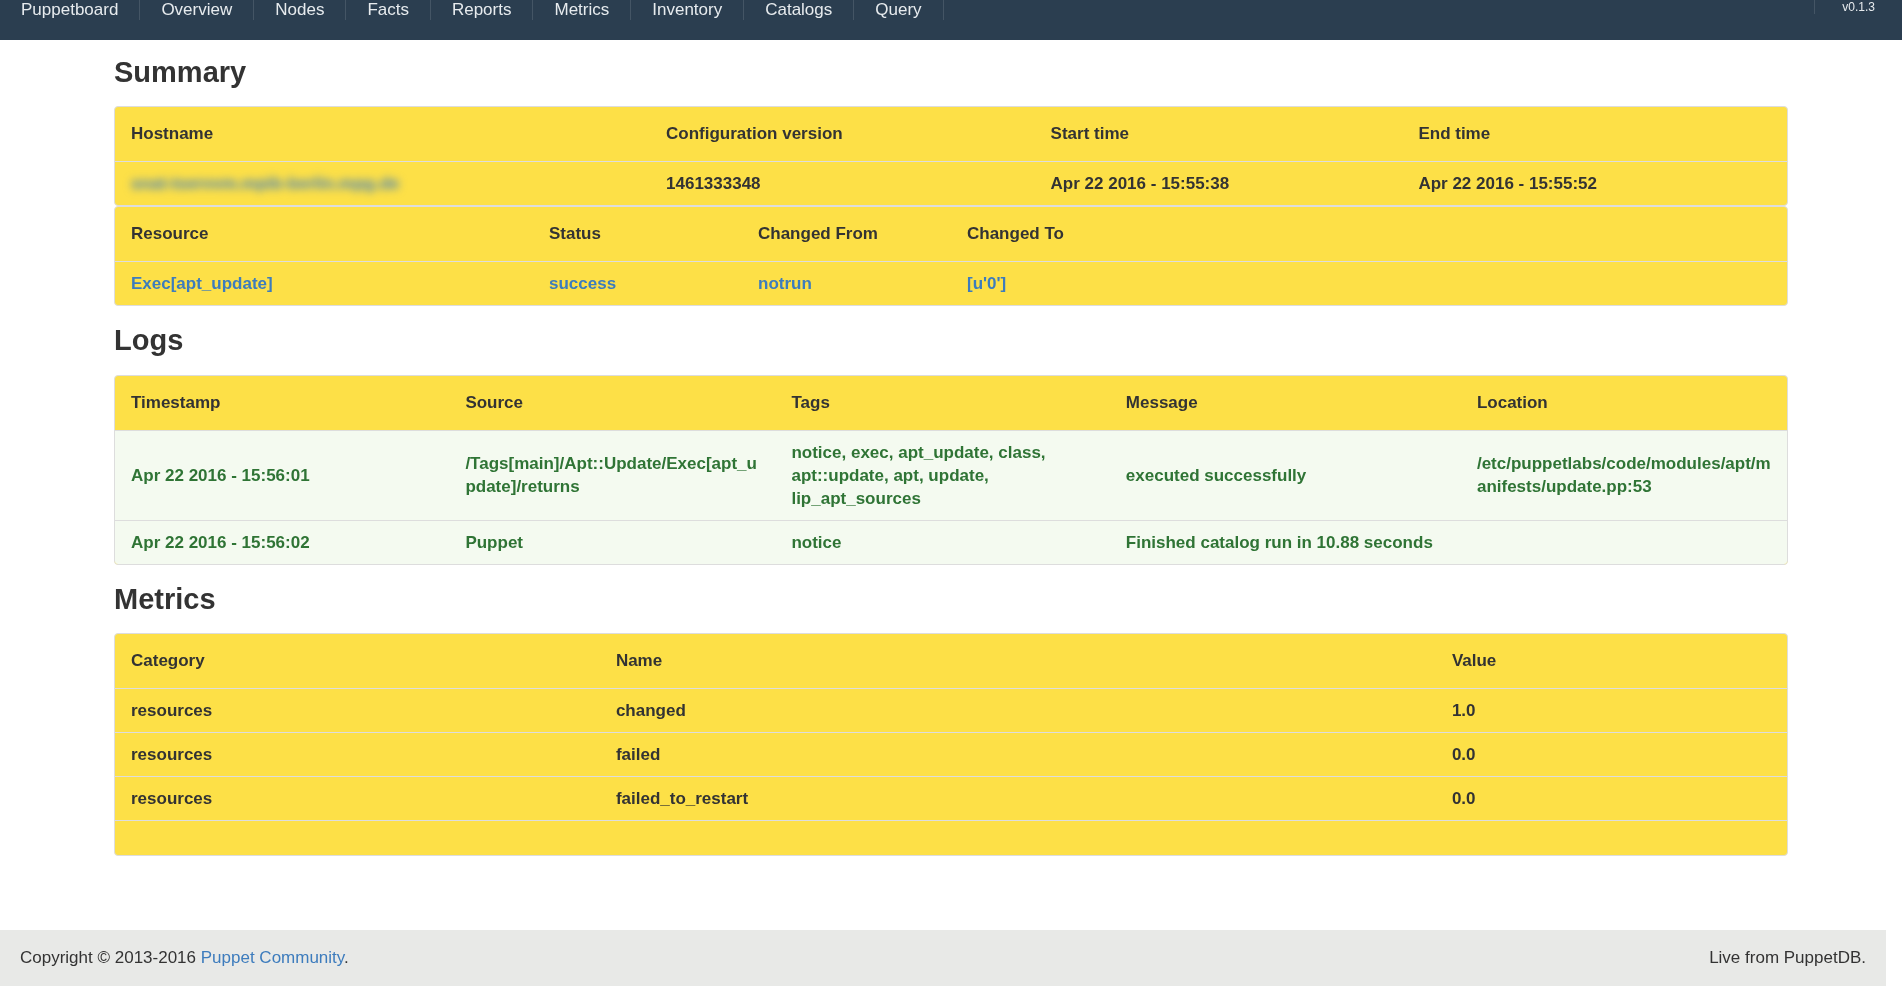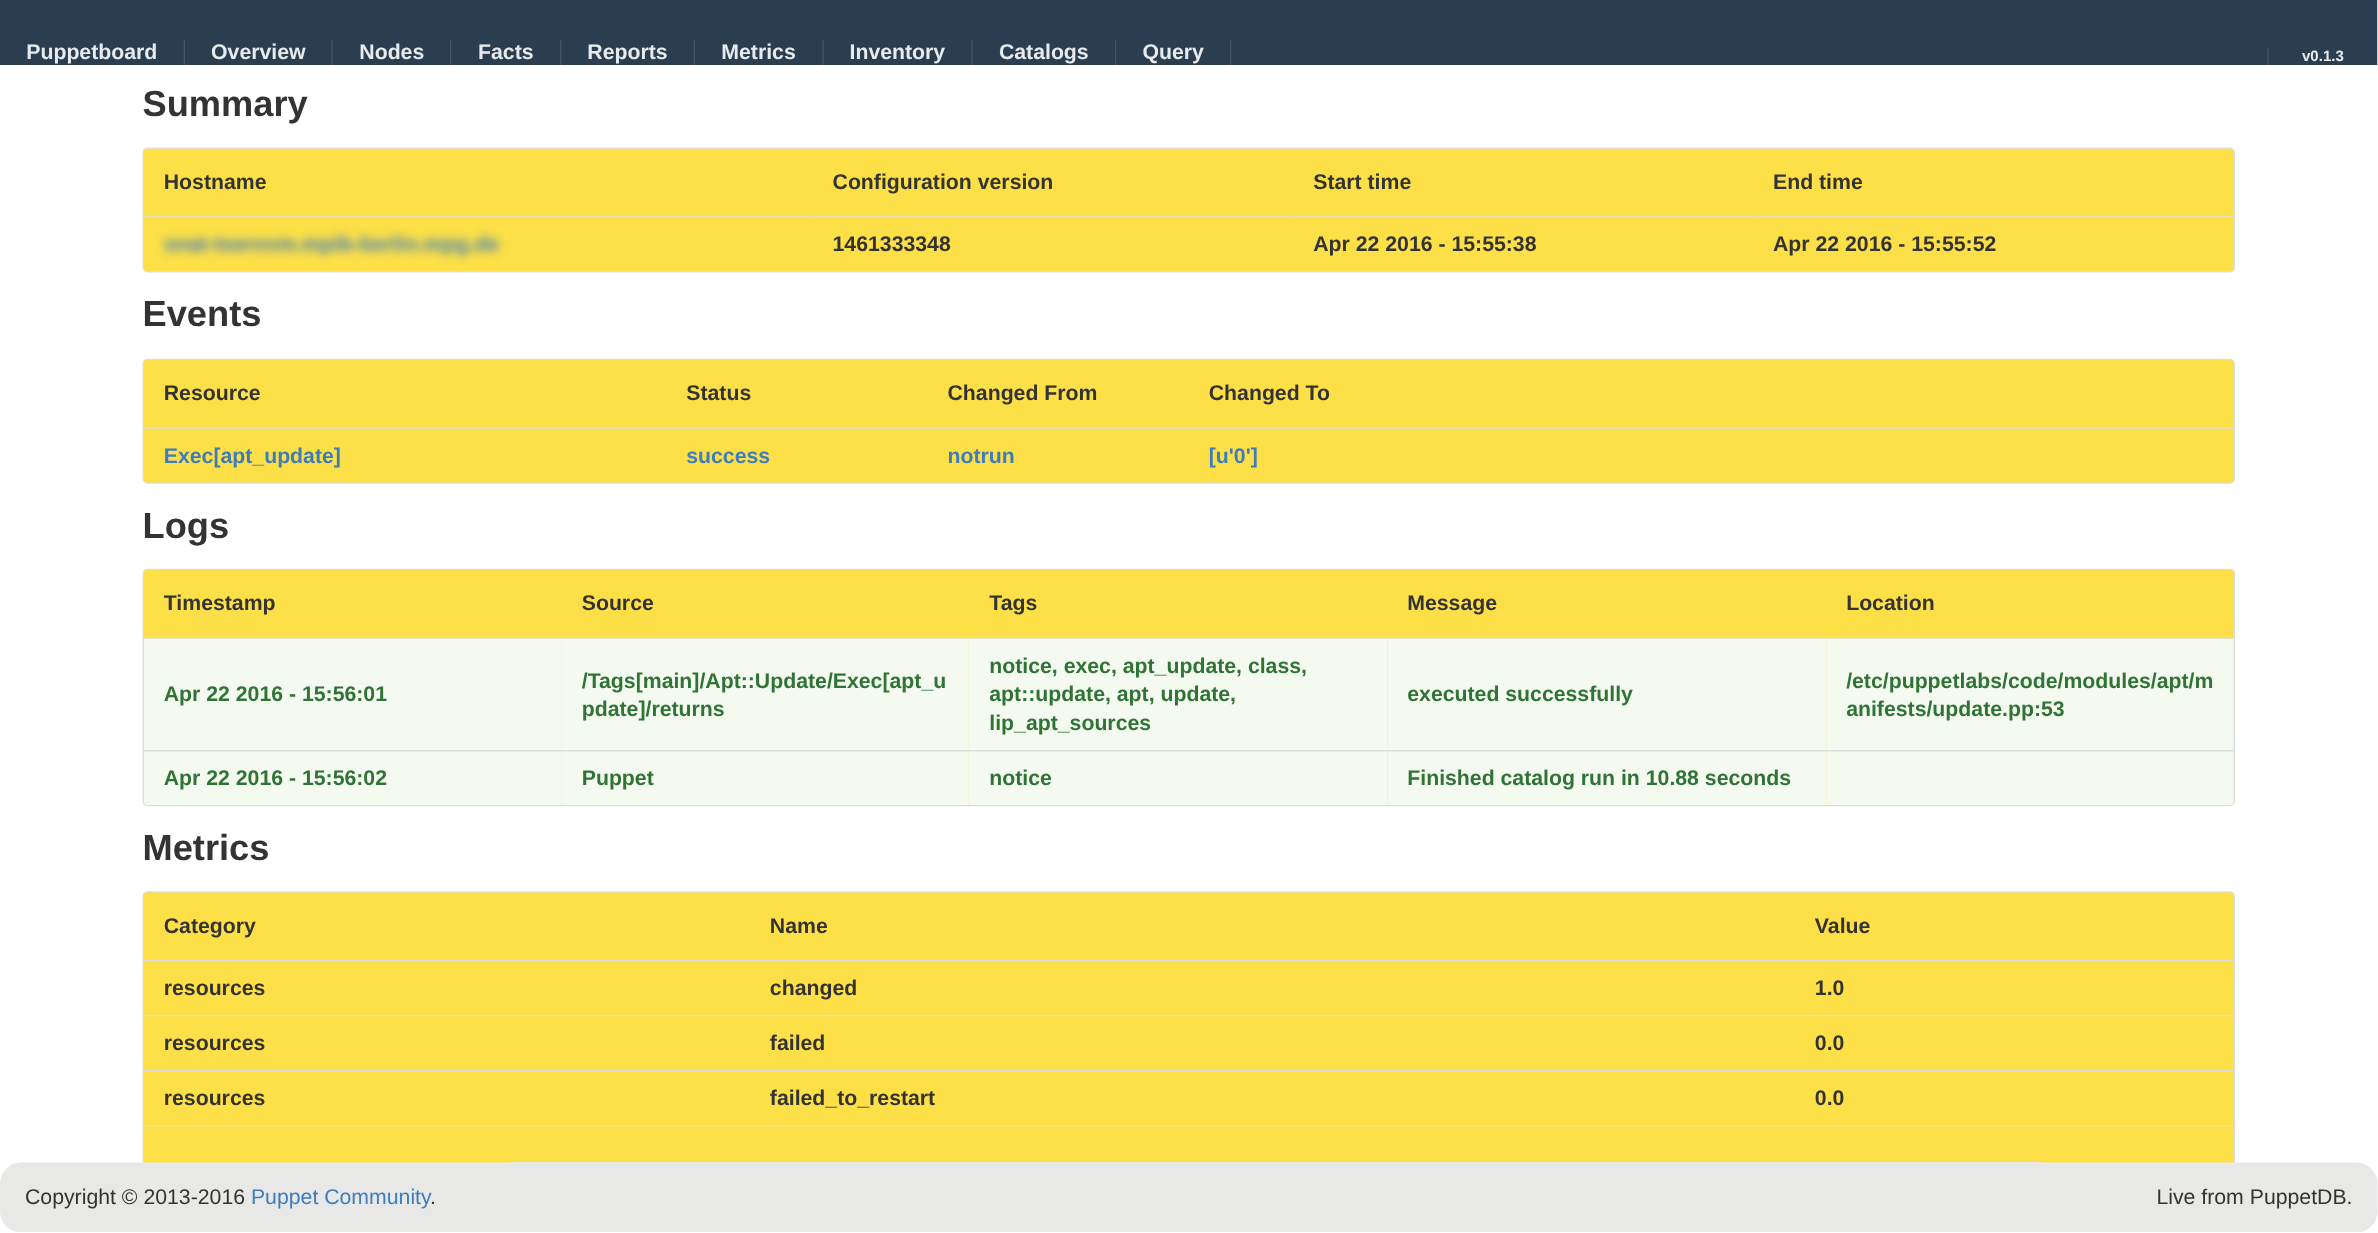--- a/index.html
+++ b/index.html
@@ -6,22 +6,22 @@
   html, body { margin: 0; padding: 0; overflow: hidden; }
   body {
     width: 1902px; height: 986px;
     background: #ffffff;
     font-family: "Liberation Sans", "DejaVu Sans", sans-serif;
     color: #333333;
   }
 
   
   .navbar {
-    display: flex; align-items: flex-end;
-    height: 52px; background: #2b3e50; font-weight: bold;
+    display: flex; align-items: flex-start;
+    height: 40px; background: #2b3e50;
   }
   .nav-item {
     display: flex; align-items: center;
     padding: 0 21px;
     color: #e7ebee; font-size: 17px;
     border-right: 1px solid rgba(255,255,255,0.12);
     cursor: pointer; white-space: nowrap;
   }
   .nav-spacer { flex: 1 1 auto; }
   .nav-version {
@@ -64,26 +64,25 @@
   a { color: #3d7cbd; text-decoration: none; cursor: pointer; }
   .redacted { filter: blur(4px); }
 
   .logs-table tbody tr { background: #f4faf0; }
   .logs-table tbody td { color: #2f7435; }
 
   .cutoff-row td { height: 34px; padding: 0; }
 
   
   .footer {
-    position: fixed; left: 0; right: 0; bottom: 0;
+    position: fixed; left: 0; right: 16px; bottom: 0;
     height: 56px; background: #e8e9e7;
     display: flex; align-items: center; justify-content: space-between;
     padding: 0 20px; font-size: 17px; color: #333;
     z-index: 10;
-    border-radius: 17px;
   }
 </style>
 </head>
 <body>
 
 <nav class="navbar">
   <div class="nav-item">Puppetboard</div>
   <div class="nav-item">Overview</div>
   <div class="nav-item">Nodes</div>
   <div class="nav-item">Facts</div>
@@ -124,21 +123,20 @@
             <td>1461333348</td>
             <td>Apr 22 2016 - 15:55:38</td>
             <td>Apr 22 2016 - 15:55:52</td>
           </tr>
         </tbody>
       </table>
     </div>
   </section>
 
   <section>
-    <h2 class="section-title">Events</h2>
     <div class="table-wrap">
       <table class="events-table">
         <colgroup>
             <col style="width:25%">
             <col style="width:12.5%">
             <col style="width:12.5%">
             <col style="width:50%">
           </colgroup>
         <thead>
           <tr>

